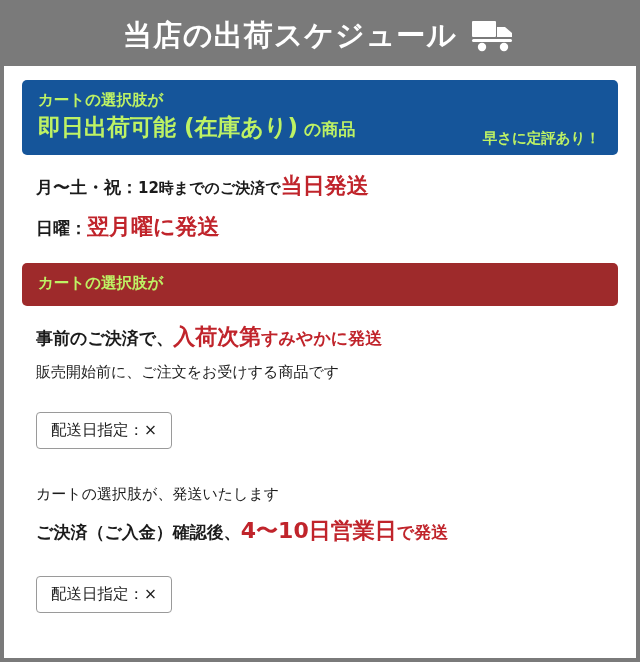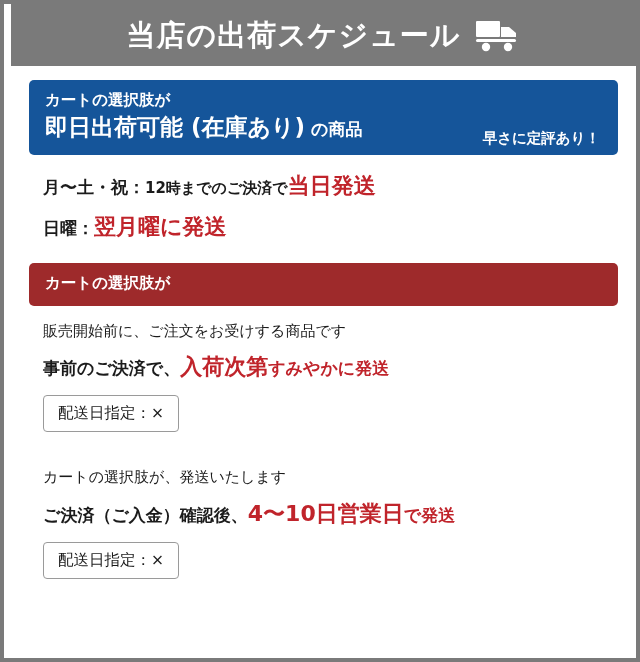--- a/index.html
+++ b/index.html
@@ -14,21 +14,20 @@
     -webkit-font-smoothing: antialiased;
   }
   .page {
     position: relative;
     width: 640px;
     height: 662px;
     box-sizing: border-box;
     border: 4px solid #7a7a7a;
     background: #ffffff;
     overflow: hidden;
-    padding-left: 7px;
   }
   
   .header {
     height: 62px;
     background: #7a7a7a;
     display: flex;
     align-items: center;
     justify-content: center;
     gap: 14px;
   }
@@ -45,21 +44,21 @@
     height: 34px;
   }
   
   .content {
     padding: 14px 18px 10px 18px;
   }
   .band {
     position: relative;
     border-radius: 5px;
     padding: 10px 16px 12px 16px;
-    color: #ffffff;
+    color: #bef264;
     box-sizing: border-box;
   }
   .band.blue { background: #15559a; }
   .band.red  { background: #9e2a2b; }
   .band-small {
     font-size: 15.5px;
     font-weight: bold;
     line-height: 1.35;
   }
   .band-big {
@@ -113,21 +112,21 @@
   }
   
   .chip {
     display: inline-block;
     border: 1px solid #9a9a9a;
     border-radius: 4px;
     padding: 7px 14px;
     font-size: 15.5px;
     color: #1b1b1b;
     background: #ffffff;
-    margin-top: 4px;
+    margin-top: 21px;
     font-weight: normal;
   }
   .spacer-8 { height: 8px; }
   .spacer-16 { height: 16px; }
 </style>
 </head>
 <body>
 
 <div class="page">
 
@@ -157,22 +156,22 @@
       <div class="line"><span class="label">日曜：</span><span class="em-red xl">翌月曜に発送</span></div>
     </div>
 
     <div class="spacer-8"></div>
 
     <div class="band red">
       <div class="band-small">カートの選択肢が</div>
     </div>
 
     <div class="detail">
+      <div class="line"><span class="label">事前のご決済で、</span><span class="em-red xl">入荷次第</span><span class="em-red">すみやかに発送</span></div>
       <div class="line plain sm">販売開始前に、ご注文をお受けする商品です</div>
-      <div class="line"><span class="label">事前のご決済で、</span><span class="em-red xl">入荷次第</span><span class="em-red">すみやかに発送</span></div>
       <div class="chip">配送日指定：×</div>
     </div>
 
     <div class="spacer-16"></div>
 
 
     <div class="detail">
       <div class="line plain sm">カートの選択肢が、発送いたします</div>
       <div class="line"><span class="label">ご決済（ご入金）確認後、</span><span class="em-red xl">4〜10日営業日</span><span class="em-red">で発送</span></div>
       <div class="chip">配送日指定：×</div>

